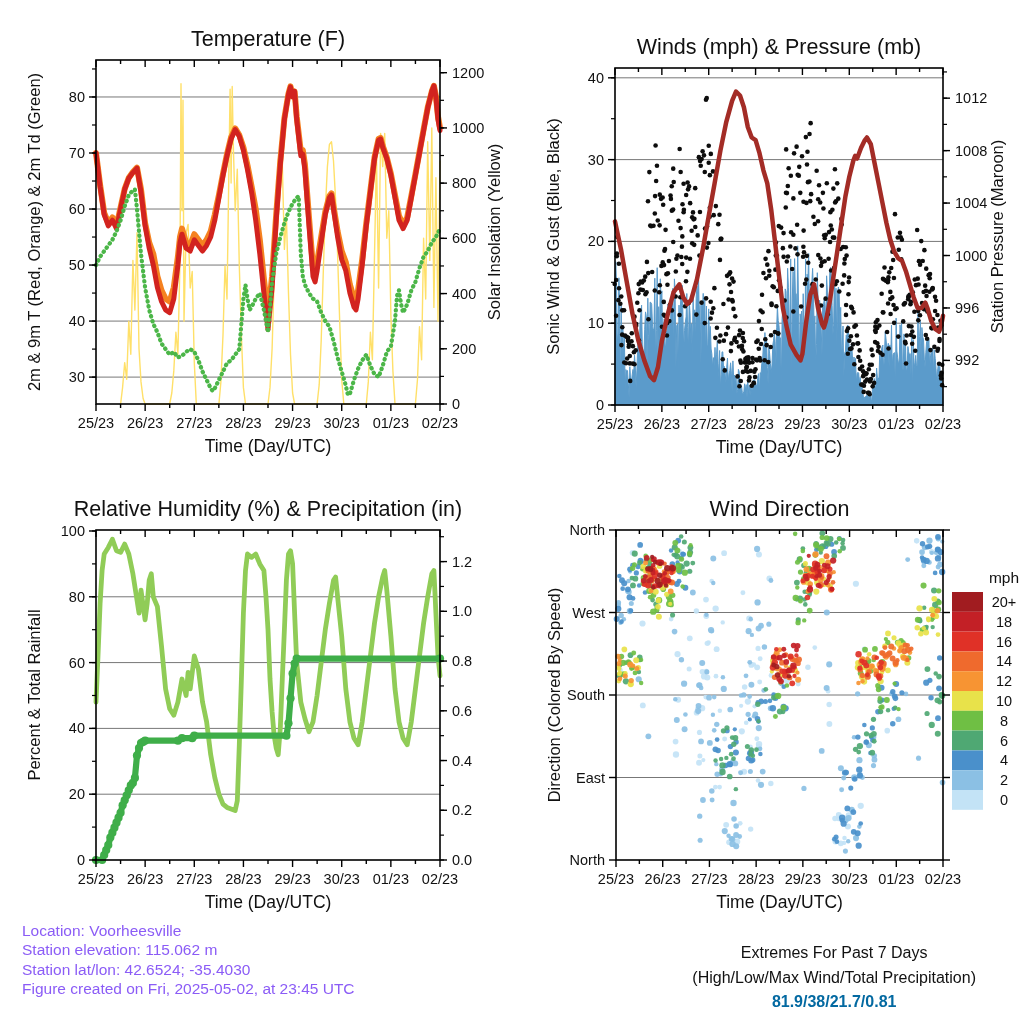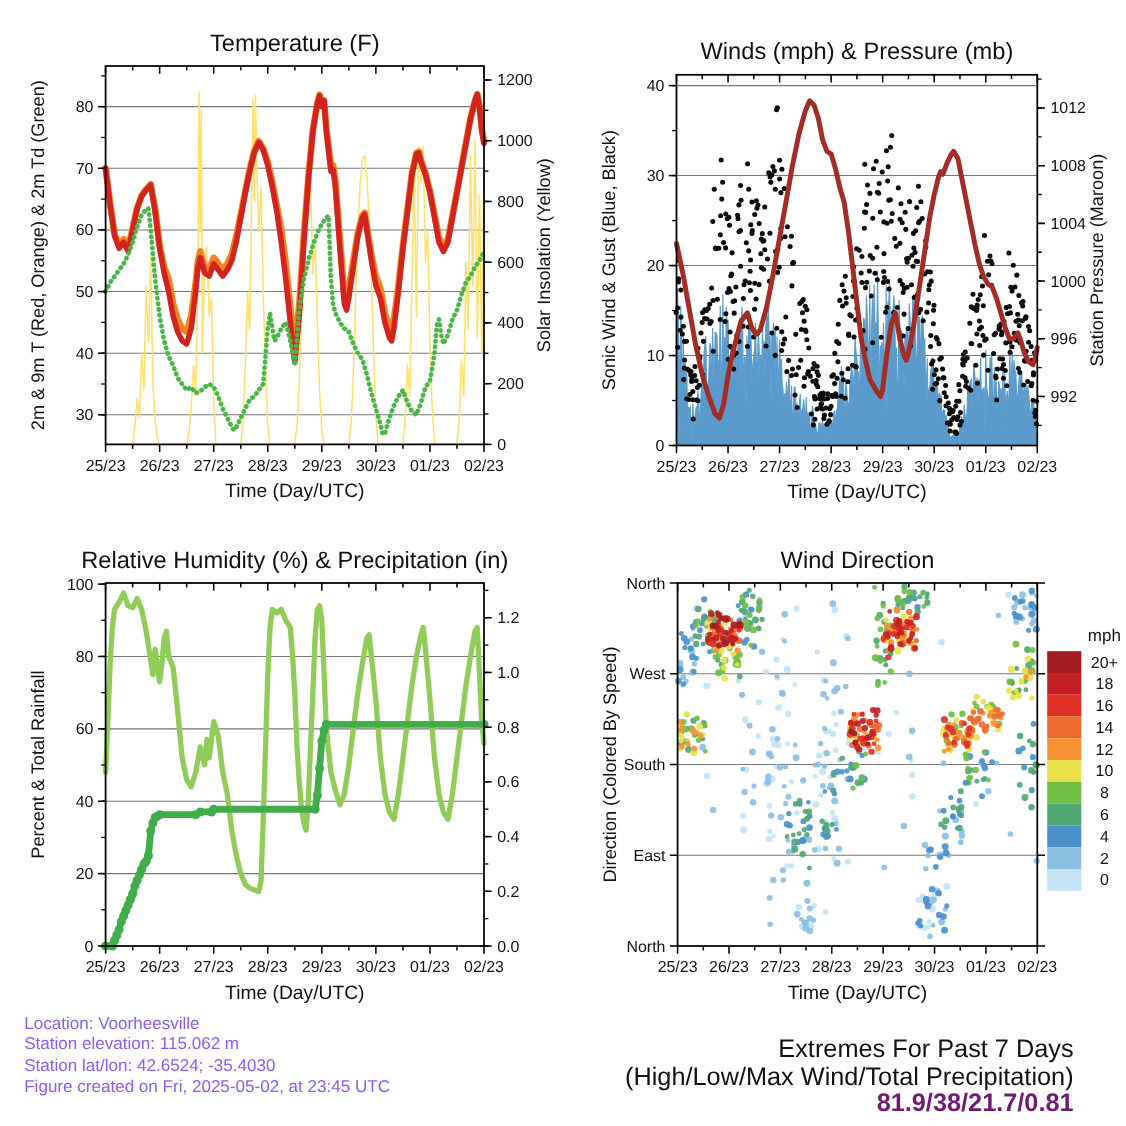--- a/index.html
+++ b/index.html
@@ -1,19 +1,19 @@
 <!DOCTYPE html>
 <html><head>
 <meta charset="utf-8">
 <style>
   html,body{margin:0;padding:0;background:#ffffff;}
   body{width:1024px;height:1024px;position:relative;font-family:"Liberation Sans","DejaVu Sans",sans-serif;color:#111;}
   #fig{position:absolute;left:0;top:0;}
   .footer{position:absolute;left:22px;top:921px;font-size:15.5px;line-height:19.3px;color:#8b5cf6;}
-  .extremes{position:absolute;right:48px;top:941px;text-align:right;font-size:23px;line-height:24.5px;color:#111;}
+  .extremes{position:absolute;right:48px;top:941px;text-align:center;font-size:16px;line-height:24.5px;color:#111;}
   .extremes .val{font-weight:bold;}
 </style>
 </head>
 <body>
 
 <svg id="fig" width="1024" height="1024" viewBox="0 0 1024 1024">
     <g>
       <line x1="96" y1="377.10749185667754" x2="440" y2="377.10749185667754" stroke="#777" stroke-width="1"></line>
       <line x1="96" y1="321.0814332247557" x2="440" y2="321.0814332247557" stroke="#777" stroke-width="1"></line>
       <line x1="96" y1="265.05537459283386" x2="440" y2="265.05537459283386" stroke="#777" stroke-width="1"></line>
@@ -1968,14 +1968,14 @@
 <div class="footer">
   <div>Location: Voorheesville</div>
   <div>Station elevation: 115.062 m</div>
   <div>Station lat/lon: 42.6524; -35.4030</div>
   <div>Figure created on Fri, 2025-05-02, at 23:45 UTC</div>
 </div>
 
 <div class="extremes">
   <div>Extremes For Past 7 Days</div>
   <div>(High/Low/Max Wind/Total Precipitation)</div>
-  <div class="val" style="color: #701a75;">81.9/38/21.7/0.81</div>
+  <div class="val" style="color: #0369a1;">81.9/38/21.7/0.81</div>
 </div>
 
 </body></html>

